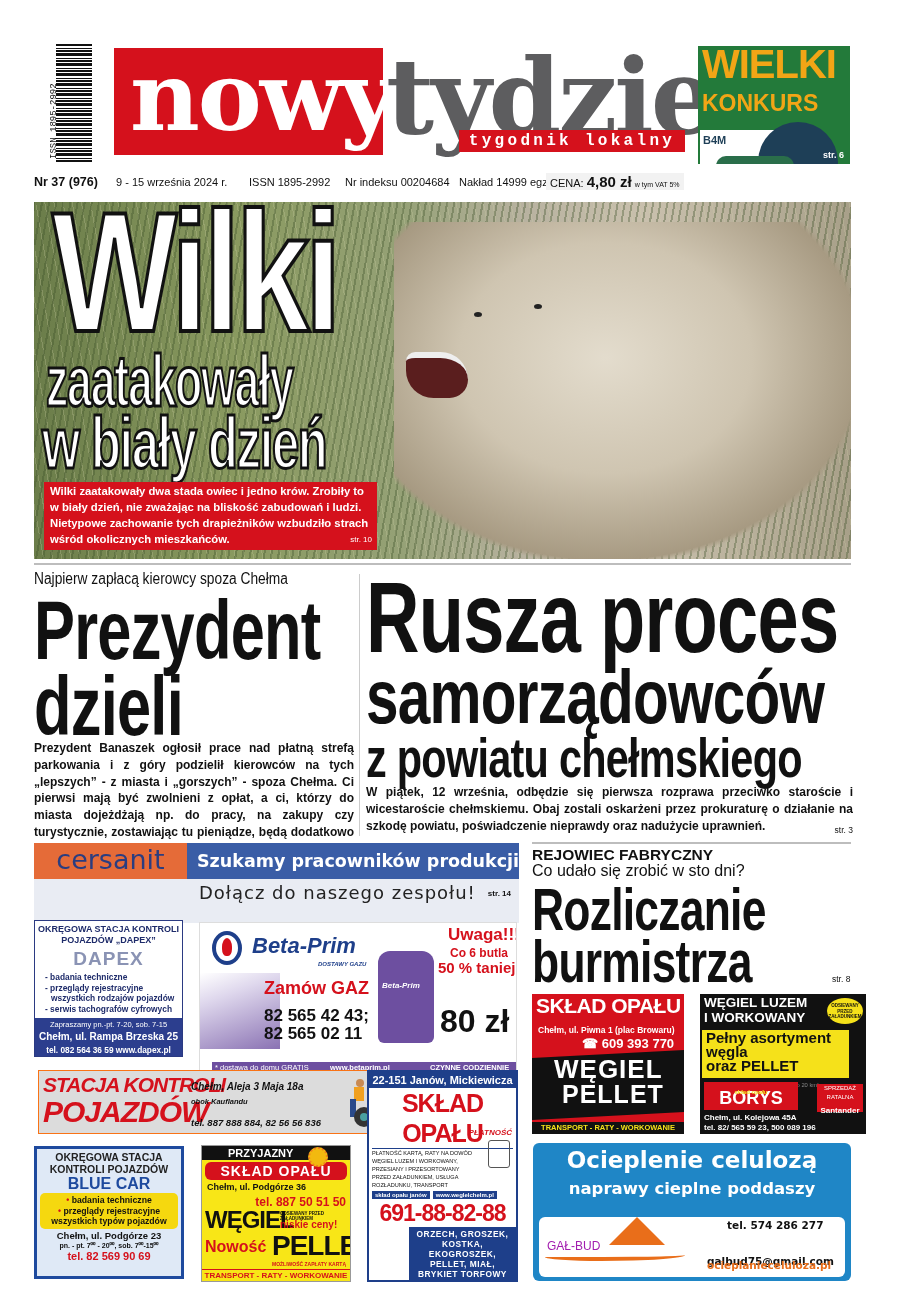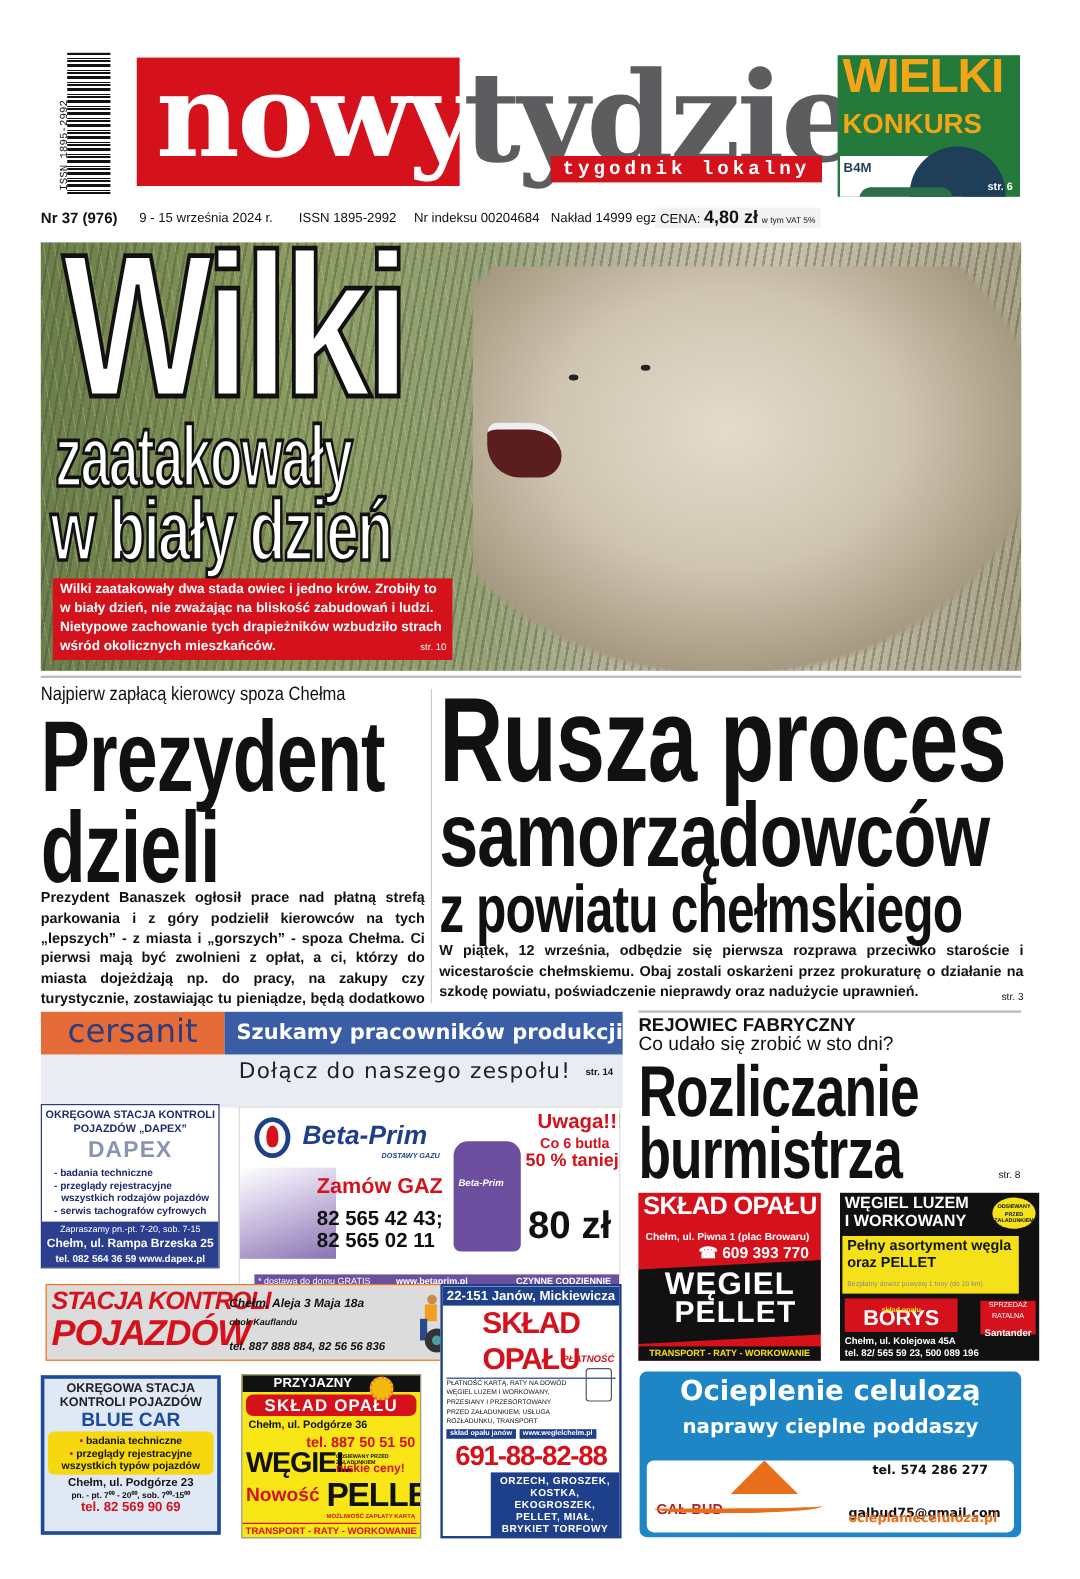--- a/index.html
+++ b/index.html
@@ -94,21 +94,21 @@
   .sklad1 .p { position: absolute; left: 50px; top: 42px; font-size: 13px; font-weight: bold; }
   .sklad1 .blk { position: absolute; left: 0; top: 60px; width: 152px; height: 62px; background: #111; transform: skewY(-3deg); }
   .sklad1 .w { position: absolute; left: 22px; top: 60px; font-size: 26px; font-weight: bold; letter-spacing: 1px; }
   .sklad1 .pe { position: absolute; left: 30px; top: 86px; font-size: 25px; font-weight: bold; letter-spacing: 1px; }
   .sklad1 .f { position: absolute; left: 0; right: 0; bottom: 0; height: 12px; background: #111; color: #f5e11a; font-size: 7.5px; font-weight: bold; text-align: center; line-height: 12px; }
 
   .borys { left: 700px; top: 994px; width: 166px; height: 140px; background: #111; color: #fff; }
   .borys .t { position: absolute; left: 4px; top: 1px; font-weight: bold; font-size: 13.5px; line-height: 15px; }
   .borys .badge { position: absolute; right: 3px; top: 4px; width: 36px; height: 26px; border-radius: 50%; background: #f5e11a; color: #111; font-size: 4.5px; font-weight: bold; text-align: center; padding-top: 5px; line-height: 5.5px; }
   .borys .yel { position: absolute; left: 2px; top: 36px; width: 147px; height: 48px; background: #f5e11a; color: #111; padding: 1px 4px; }
-  .borys .yel b { font-size: 12px; display: block; line-height: 14px; }
+  .borys .yel b { font-size: 15px; display: block; line-height: 14px; }
   .borys .yel small { font-size: 5.8px; color: #888; }
   .borys .logo { position: absolute; left: 4px; top: 88px; width: 94px; height: 28px; background: #d5111c; font-weight: bold; font-size: 18px; text-align: center; line-height: 32px; }
   .borys .logo small { position: absolute; left: 0; right: 0; top: -6px; font-size: 6px; color: #f5e11a; }
   .borys .sant { position: absolute; right: 3px; top: 90px; width: 46px; height: 28px; background: #d5111c; font-size: 6px; text-align: center; line-height: 9px; }
   .borys .addr { position: absolute; left: 4px; top: 119px; font-size: 8px; font-weight: bold; line-height: 10px; }
 
   .stacja { left: 38px; top: 1070px; width: 345px; height: 64px; background: #dcdcdc; border: 1px solid #f97316; }
   .stacja .t1 { position: absolute; left: 4px; top: 2px; color: #d5111c; font-weight: bold; font-style: italic; font-size: 21px; letter-spacing: -1px; }
   .stacja .t2 { position: absolute; left: 4px; top: 24px; color: #d5111c; font-weight: bold; font-style: italic; font-size: 30px; letter-spacing: -1px; }
   .stacja .a1 { position: absolute; left: 152px; top: 10px; font-size: 10px; font-weight: bold; font-style: italic; }
@@ -148,21 +148,21 @@
   .przyjazny .nc { position: absolute; left: 78px; top: 73px; color: #d5111c; font-size: 10px; font-weight: bold; }
   .przyjazny .n { position: absolute; left: 3px; top: 92px; color: #d5111c; font-size: 16px; font-weight: bold; }
   .przyjazny .pe { position: absolute; left: 70px; top: 84px; font-size: 28px; font-weight: bold; letter-spacing: -1px; }
   .przyjazny .mz { position: absolute; right: 4px; top: 115px; color: #d5111c; font-size: 5px; font-weight: bold; }
   .przyjazny .f { position: absolute; left: 0; right: 0; bottom: 0; height: 12px; color: #d5111c; border-top: 1px solid #d5111c; font-size: 8px; font-weight: bold; text-align: center; line-height: 12px; }
 
   .galbud { left: 533px; top: 1143px; width: 318px; height: 138px; background: #1f86c6; border-radius: 6px; }
   .galbud .h1 { position: absolute; left: 0; right: 0; top: 4px; text-align: center; color: #fff; font-weight: bold; font-size: 23px; font-family: "DejaVu Sans", sans-serif; }
   .galbud .h2 { position: absolute; left: 0; right: 0; top: 36px; text-align: center; color: #fff; font-weight: bold; font-size: 16.5px; font-family: "DejaVu Sans", sans-serif; }
   .galbud .card { position: absolute; left: 6px; top: 74px; width: 306px; height: 60px; background: #fff; border-radius: 6px; }
-  .galbud .logo { position: absolute; left: 8px; top: 10px; color: #b91c1c; font-weight: bold; font-size: 12px; margin-top: 12px; }
+  .galbud .logo { position: absolute; left: 8px; top: 10px; color: #a21caf; font-weight: normal; font-size: 12px; }
   .galbud .roof { position: absolute; left: 70px; top: 0px; width: 0; height: 0; border-left: 28px solid transparent; border-right: 28px solid transparent; border-bottom: 28px solid #e96e1a; }
   .galbud .swoosh { position: absolute; left: 6px; top: 34px; width: 140px; height: 10px; border-bottom: 4px solid #e96e1a; border-radius: 0 0 60% 40%; }
   .galbud .c { position: absolute; left: 168px; font-weight: bold; font-family: "DejaVu Sans", sans-serif; font-size: 10.5px; }
 </style>
 </head>
 <body>
 
 <div class="abs barcode">
   <div class="bars"></div>
   <div class="txt">ISSN 1895-2992</div>

